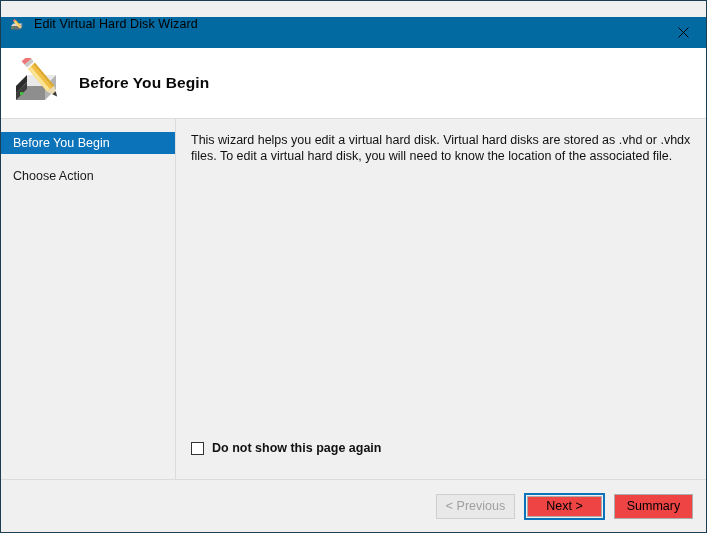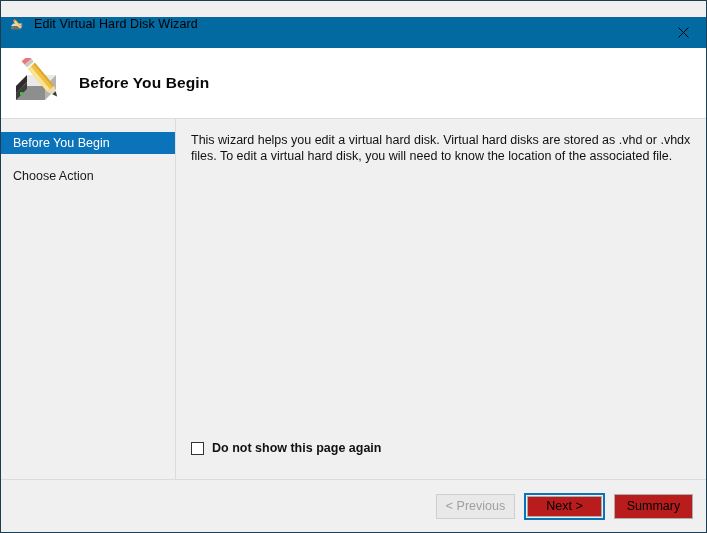--- a/index.html
+++ b/index.html
@@ -170,21 +170,21 @@
     justify-content: flex-end;
     padding-right: 13px;
     box-sizing: border-box;
   }
   .btn {
     width: 79px;
     height: 25px;
     box-sizing: border-box;
     font-family: "Liberation Sans", sans-serif;
     font-size: 12.5px;
-    background: #b91c1c;
+    background: #ef4444;
     border: 1px solid #adadad;
     color: #000000;
     padding: 0;
     margin-left: 9px;
     cursor: default;
     display: flex;
     align-items: center;
     justify-content: center;
   }
   .btn.disabled {

